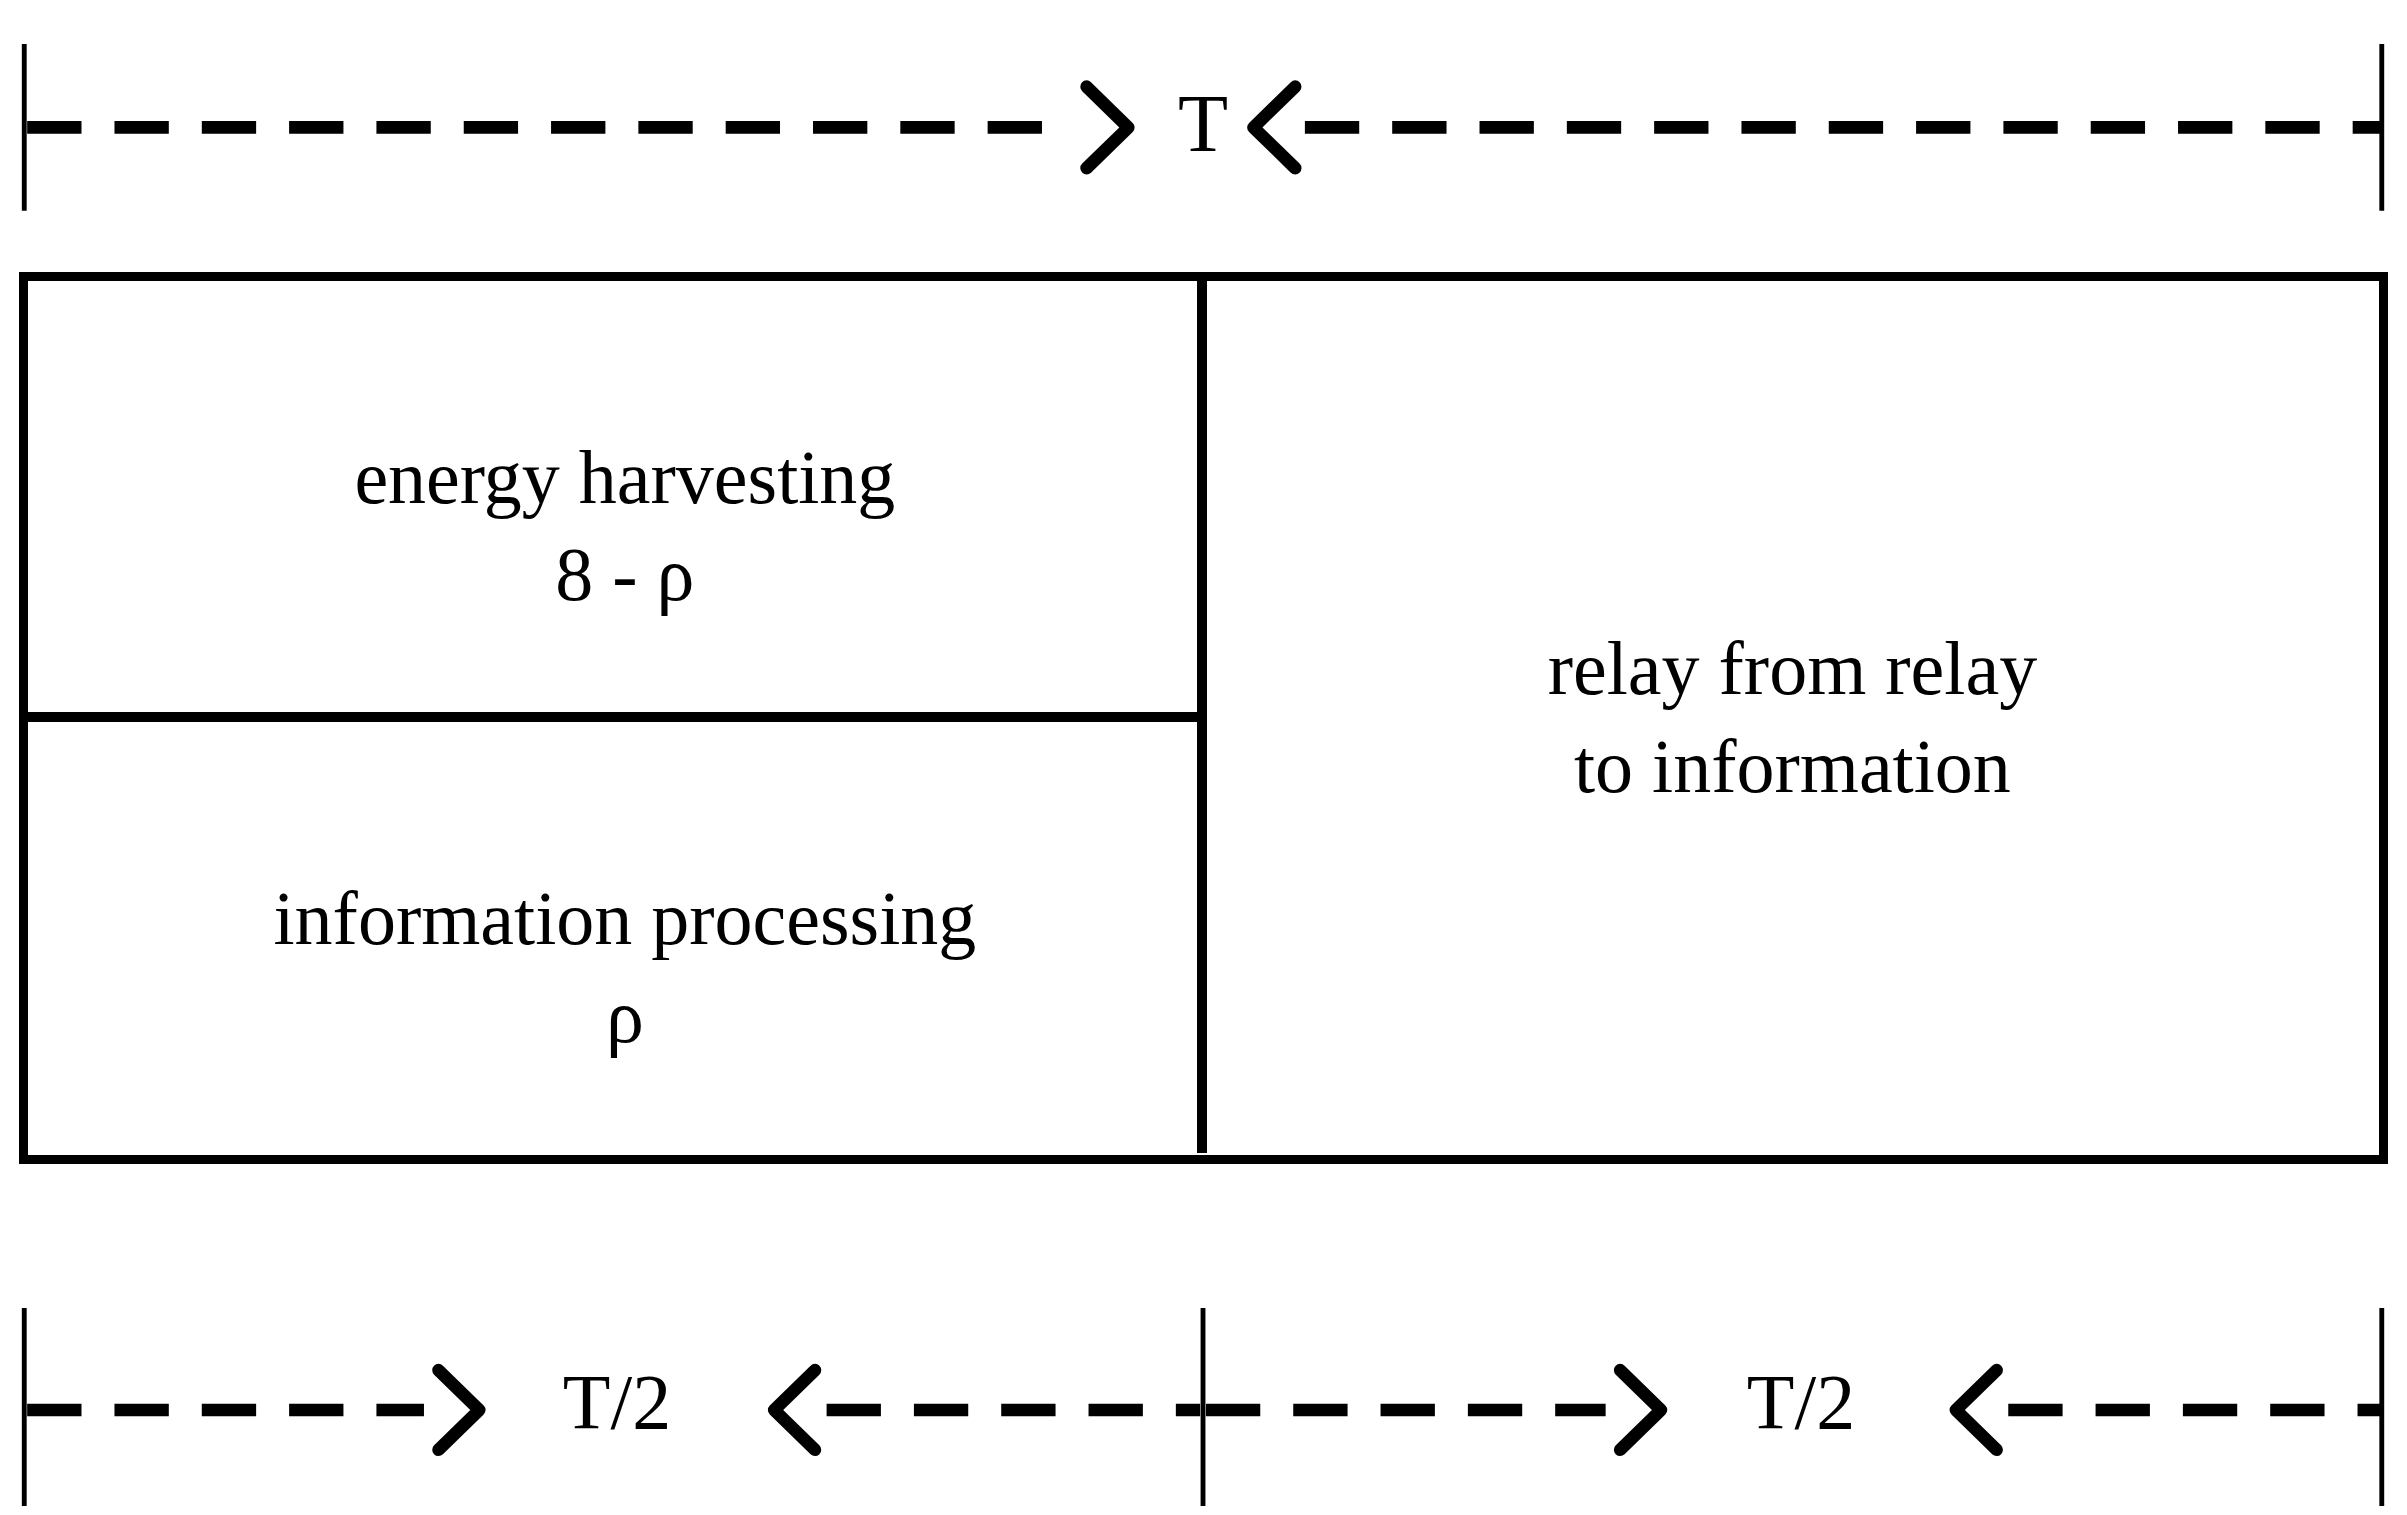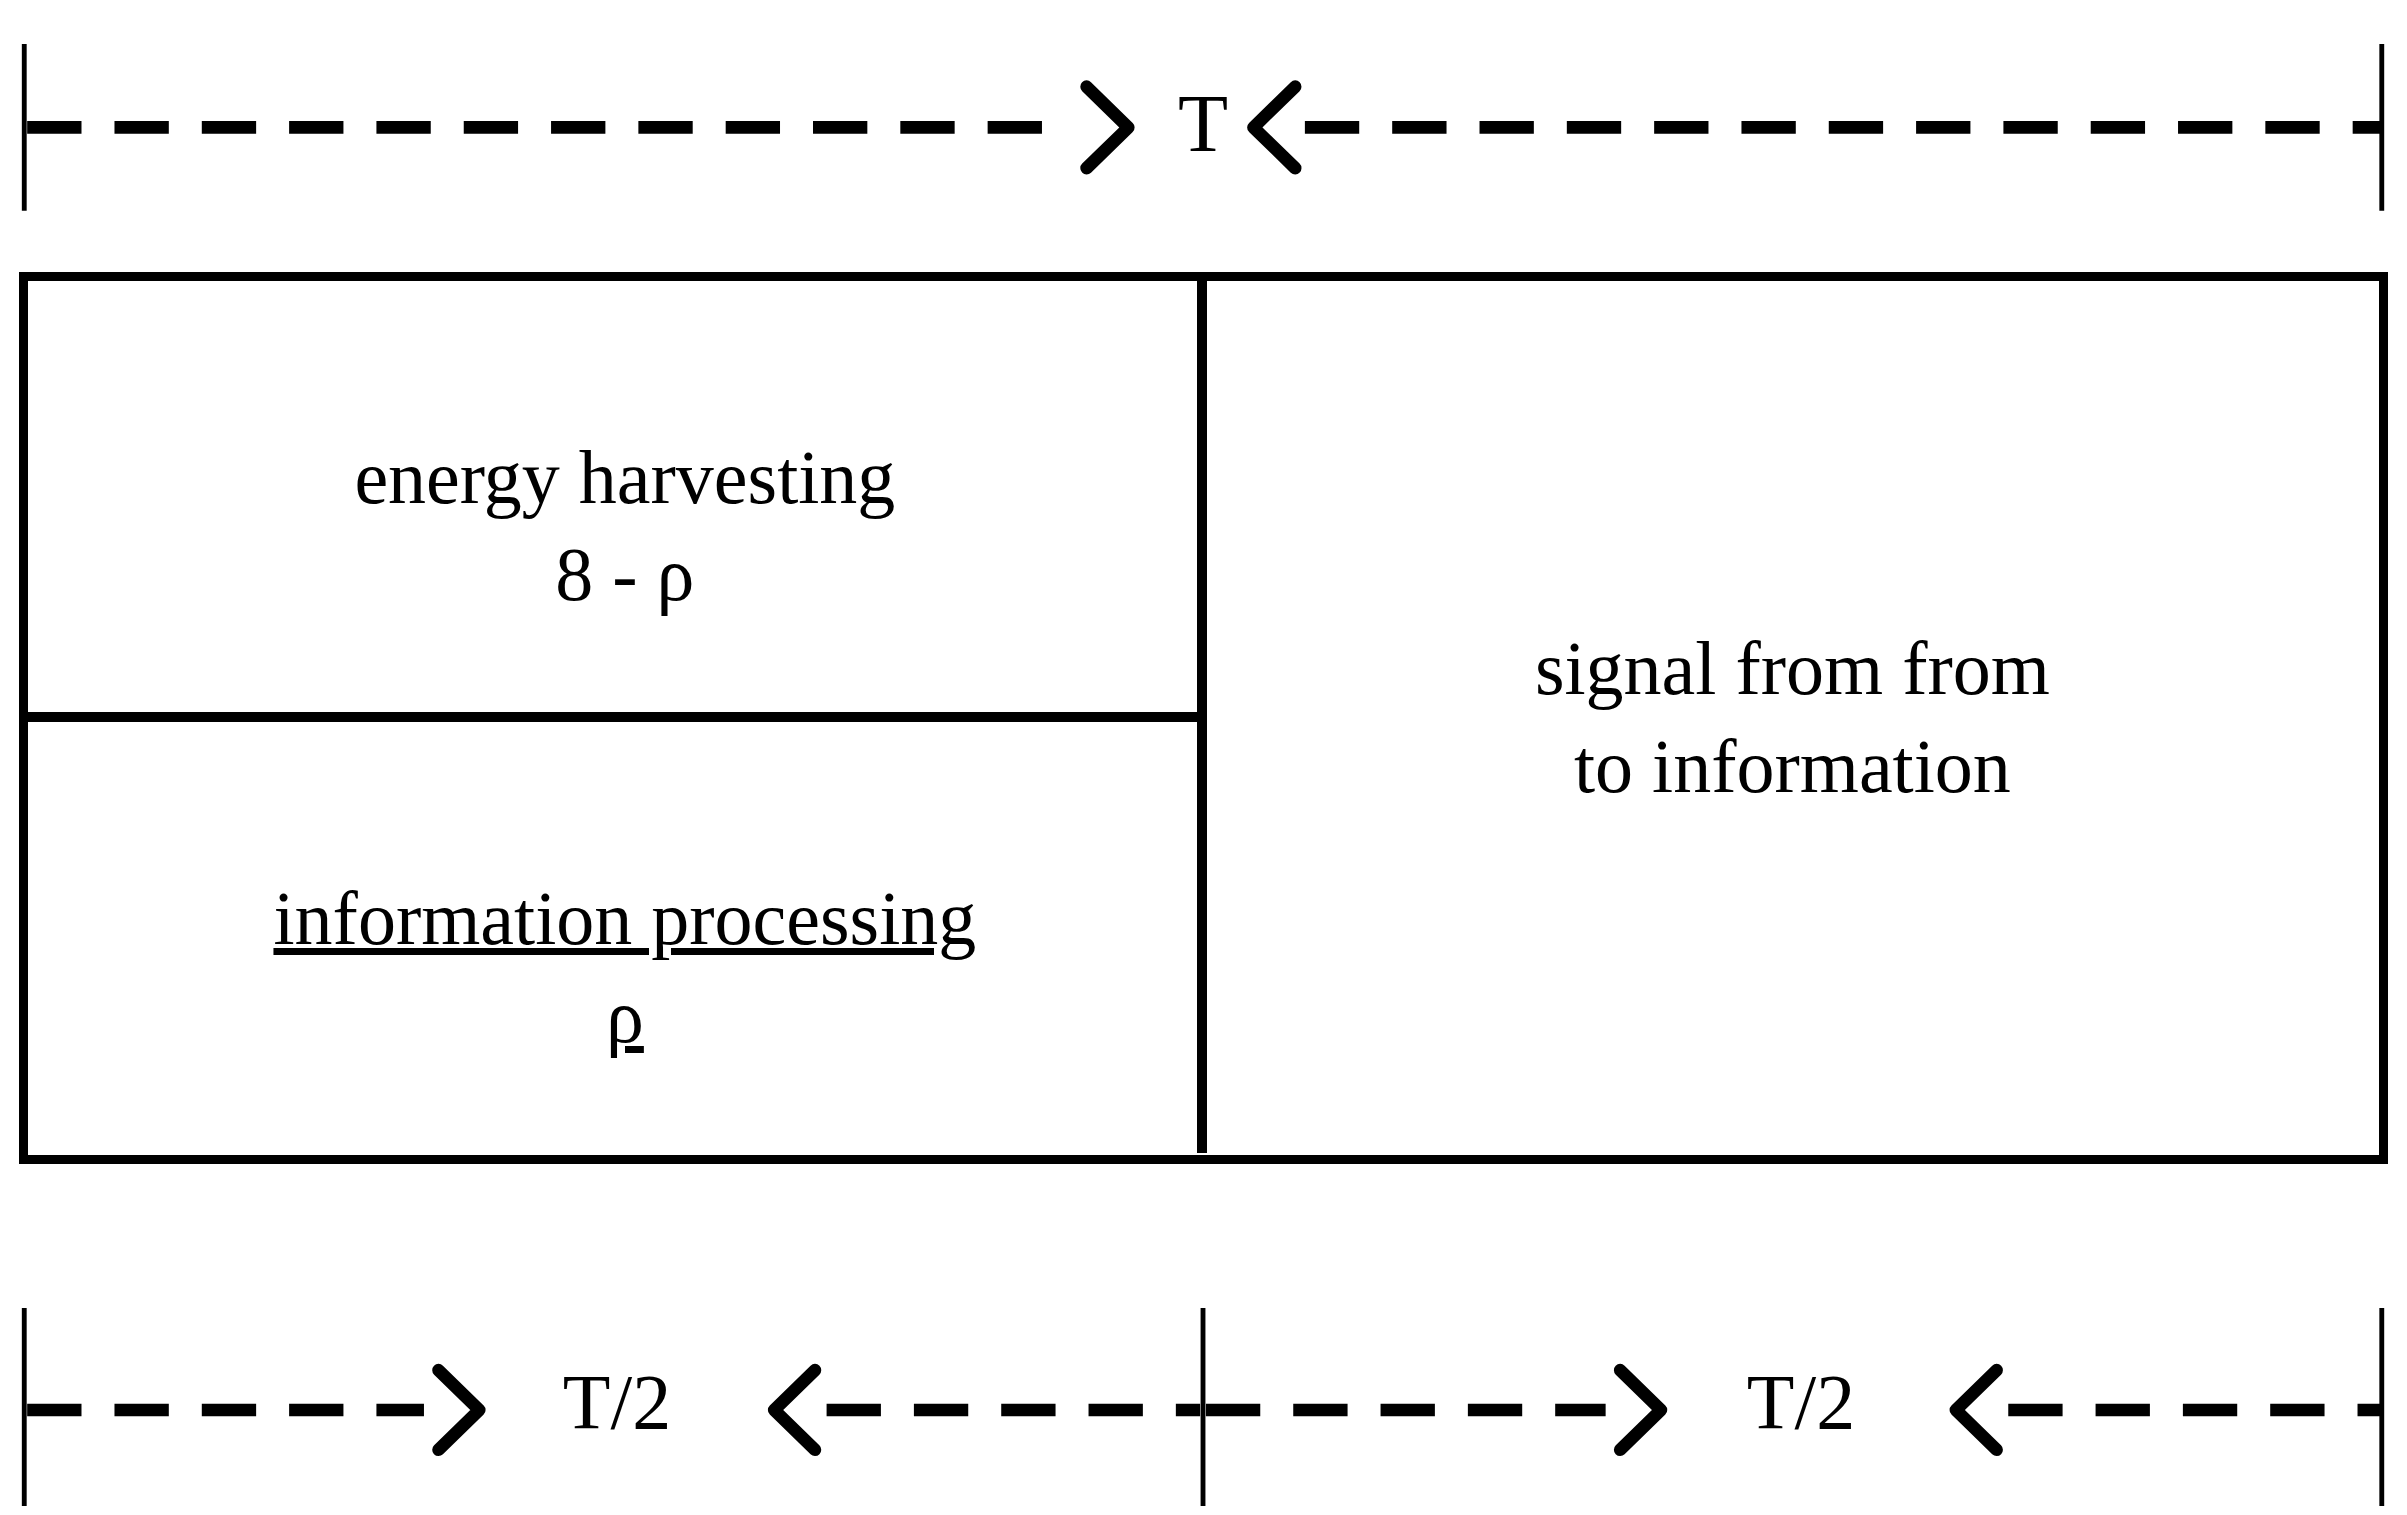--- a/index.html
+++ b/index.html
@@ -78,21 +78,20 @@
     left: 0;
     top: 0;
     width: 1169px;
     height: 431px;
   }
   .cell-info {
     left: 0;
     top: 441px;
     width: 1169px;
     height: 432px;
-    text-decoration: underline;
   }
   .cell-relay {
     left: 1179px;
     top: 0;
     width: 1170px;
     height: 872px;
   }
   .vdiv {
     position: absolute;
     left: 1169px;
@@ -157,21 +156,21 @@
     <div class="hdiv"></div>
 
     <div class="cell cell-info bias-down">
       <div>information processing</div>
       <div>ρ</div>
     </div>
 
     <div class="vdiv"></div>
 
     <div class="cell cell-relay">
-      <div>signal from from</div>
+      <div>relay from relay</div>
       <div>to information</div>
     </div>
 
   </div>
 
   <div class="measure-label" style="left:617px; top:1402px; font-size:78px;">T/2</div>
 
   <div class="measure-label" style="left:1801px; top:1402px; font-size:78px;">T/2</div>
 
 </div>

